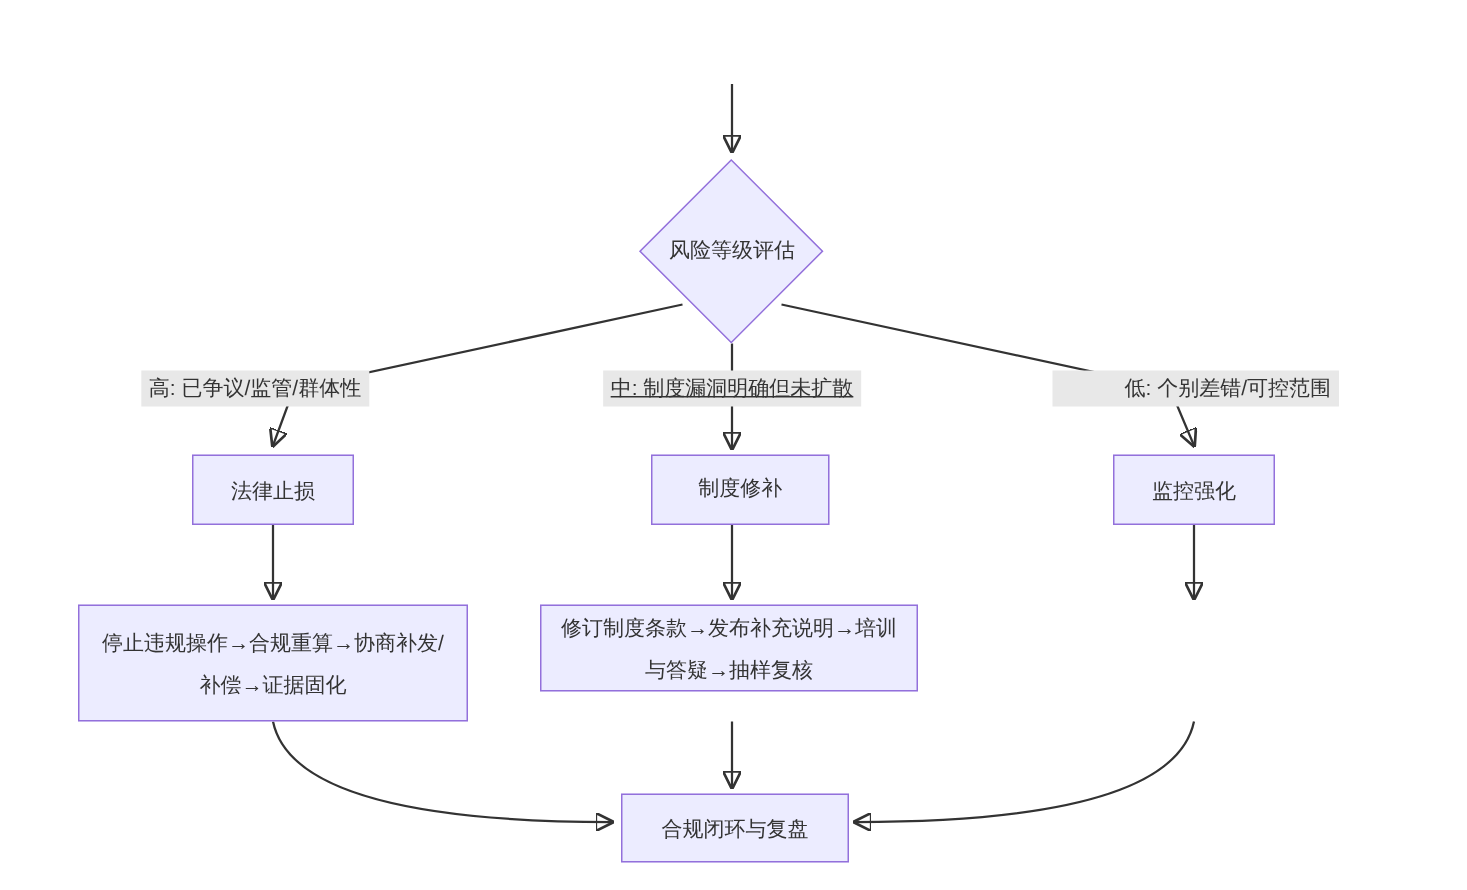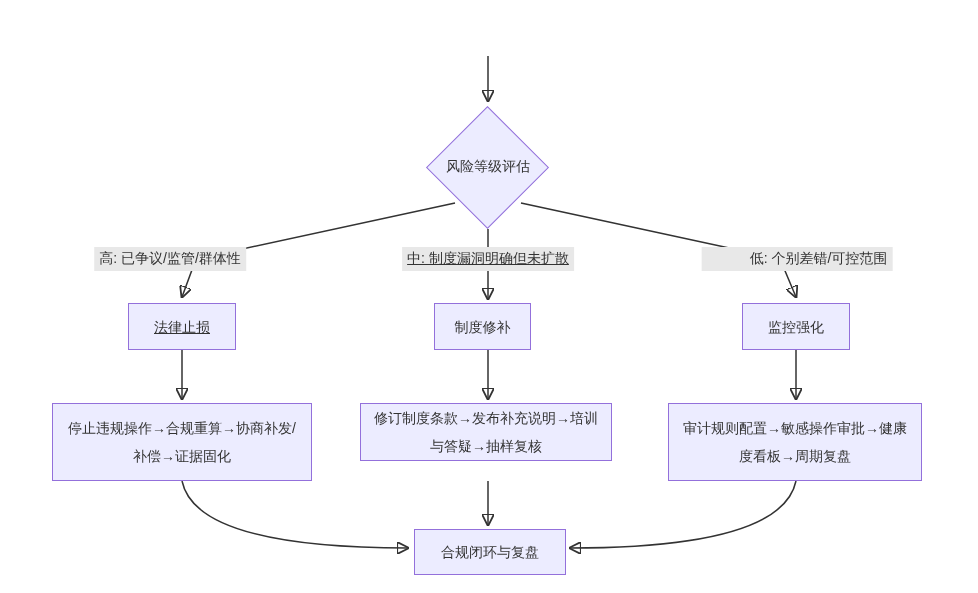--- a/index.html
+++ b/index.html
@@ -55,22 +55,22 @@
     position: absolute;
     transform: translate(-50%, -50%);
     background: #e8e8e8;
     color: #333333;
     font-size: 14px;
     padding: 3px 5px;
     white-space: nowrap;
   }
   
   .n-start  { left: 406px; top: 10px;  width: 164px; height: 46px; }
-  .n-act-high { left: 128px; top: 303px; width: 108px; height: 47px; text-decoration: underline; }
-  .n-act-mid  { left: 434px; top: 303px; width: 97px; height: 47px; }
+  .n-act-high { left: 128px; top: 303px; width: 108px; height: 47px; }
+  .n-act-mid  { left: 434px; top: 303px; width: 119px; height: 47px; font-family: Liberation Serif, serif; }
   .n-act-low  { left: 742px; top: 303px; width: 108px; height: 47px; }
   .n-det-high { left: 52px;  top: 403px; width: 260px; height: 78px; padding: 0 9px; }
   .n-det-mid  { left: 360px; top: 403px; width: 252px; height: 58px; padding: 0 11px; }
   .n-det-low  { left: 668px; top: 403px; width: 254px; height: 78px; padding: 0 13px; }
   .n-end    { left: 414px; top: 529px; width: 152px; height: 46px; }
   .l-high { left: 170px; top: 259px; }
   .l-mid  { left: 488px; top: 259px; text-decoration: underline; }
   .l-low  { left: 797px; top: 259px; padding-left: 48px; }
 </style>
 </head>
@@ -113,21 +113,18 @@
   <div class="node n-act-low">
     <span>监控强化</span>
   </div>
 
   <div class="node detail n-det-high">
     <span>停止违规操作→合规重算→协商补发/补偿→证据固化</span>
   </div>
   <div class="node detail n-det-mid">
     <span>修订制度条款→发布补充说明→培训与答疑→抽样复核</span>
   </div>
-  <div class="node detail n-det-low">
-    <span>审计规则配置→敏感操作审批→健康度看板→周期复盘</span>
-  </div>
 
   <div class="node n-end">
     <span>合规闭环与复盘</span>
   </div>
 
 </div>
 
 </body></html>

